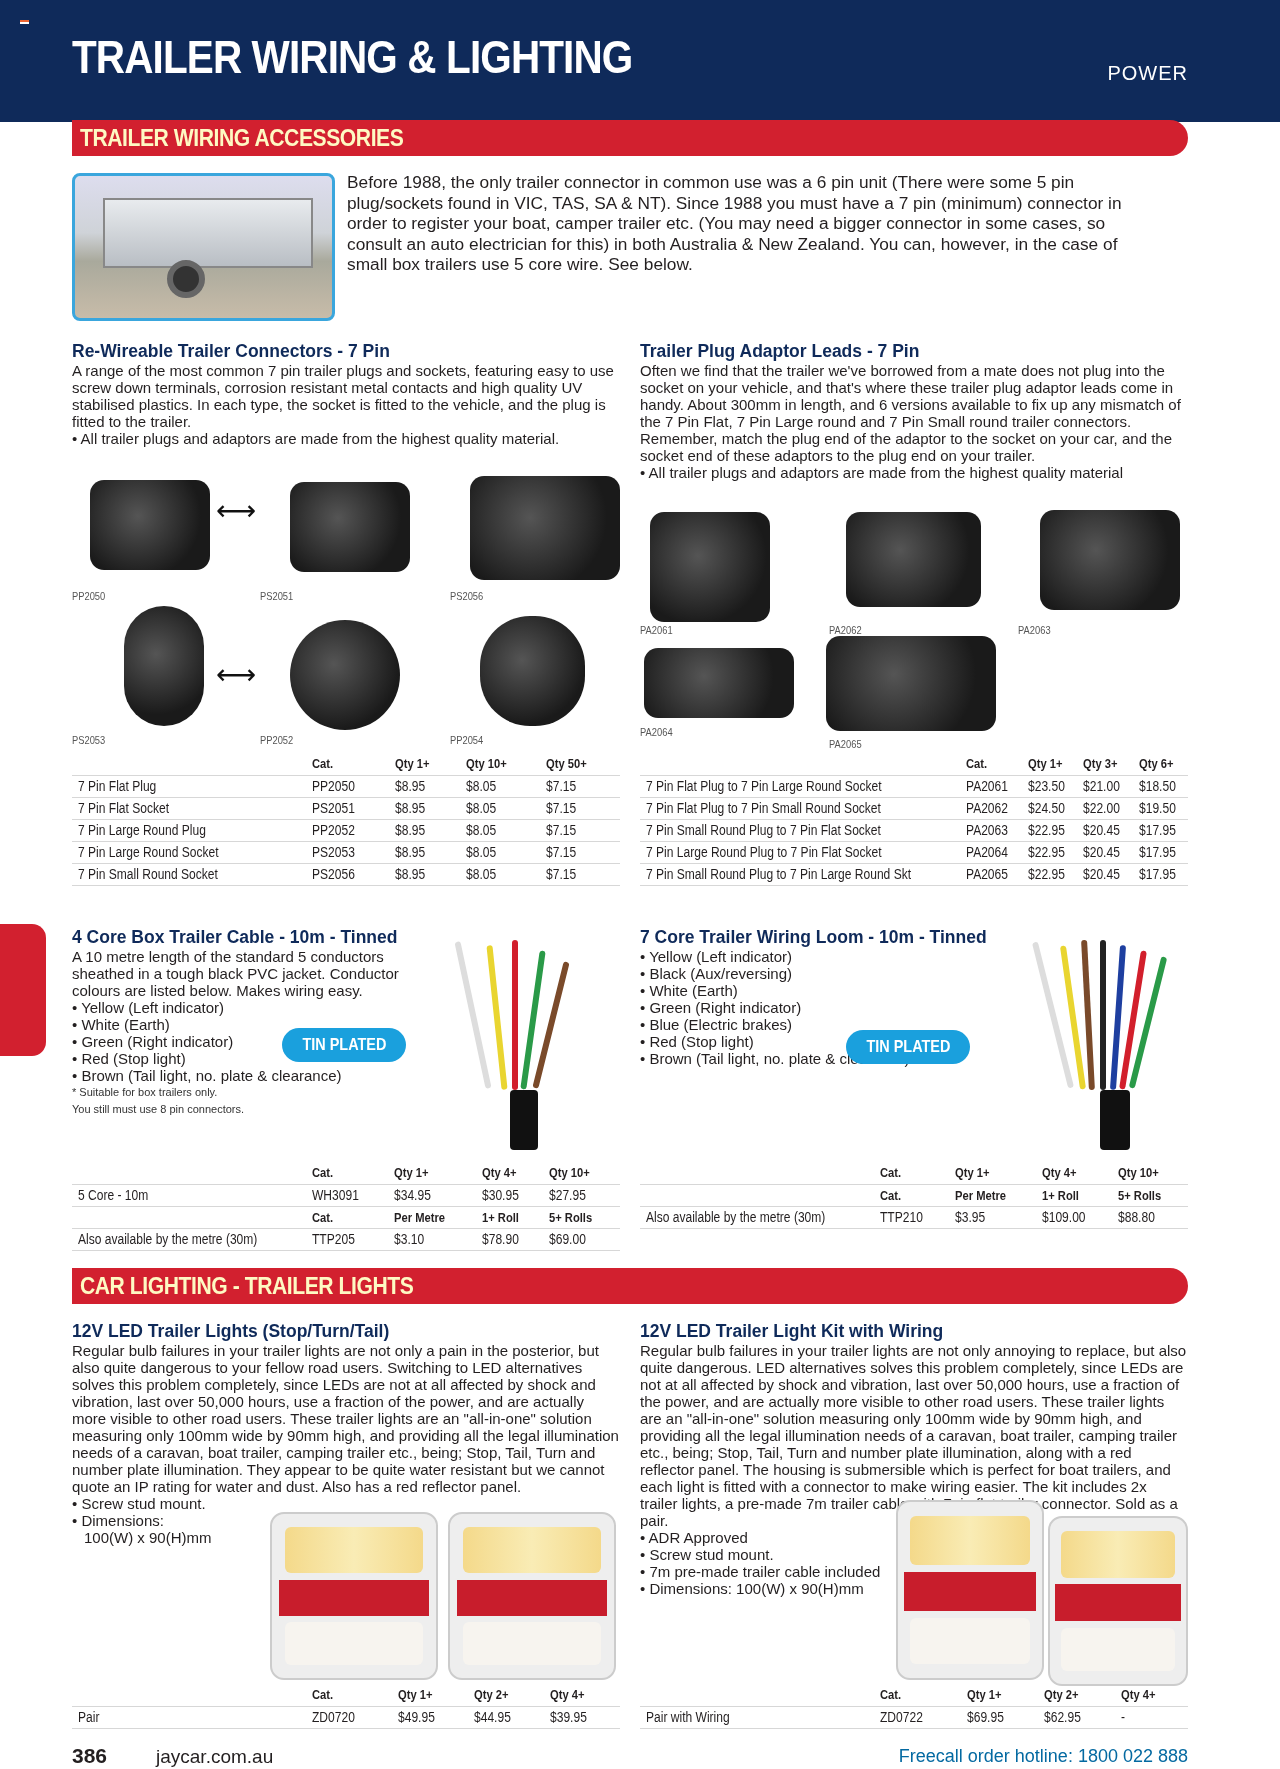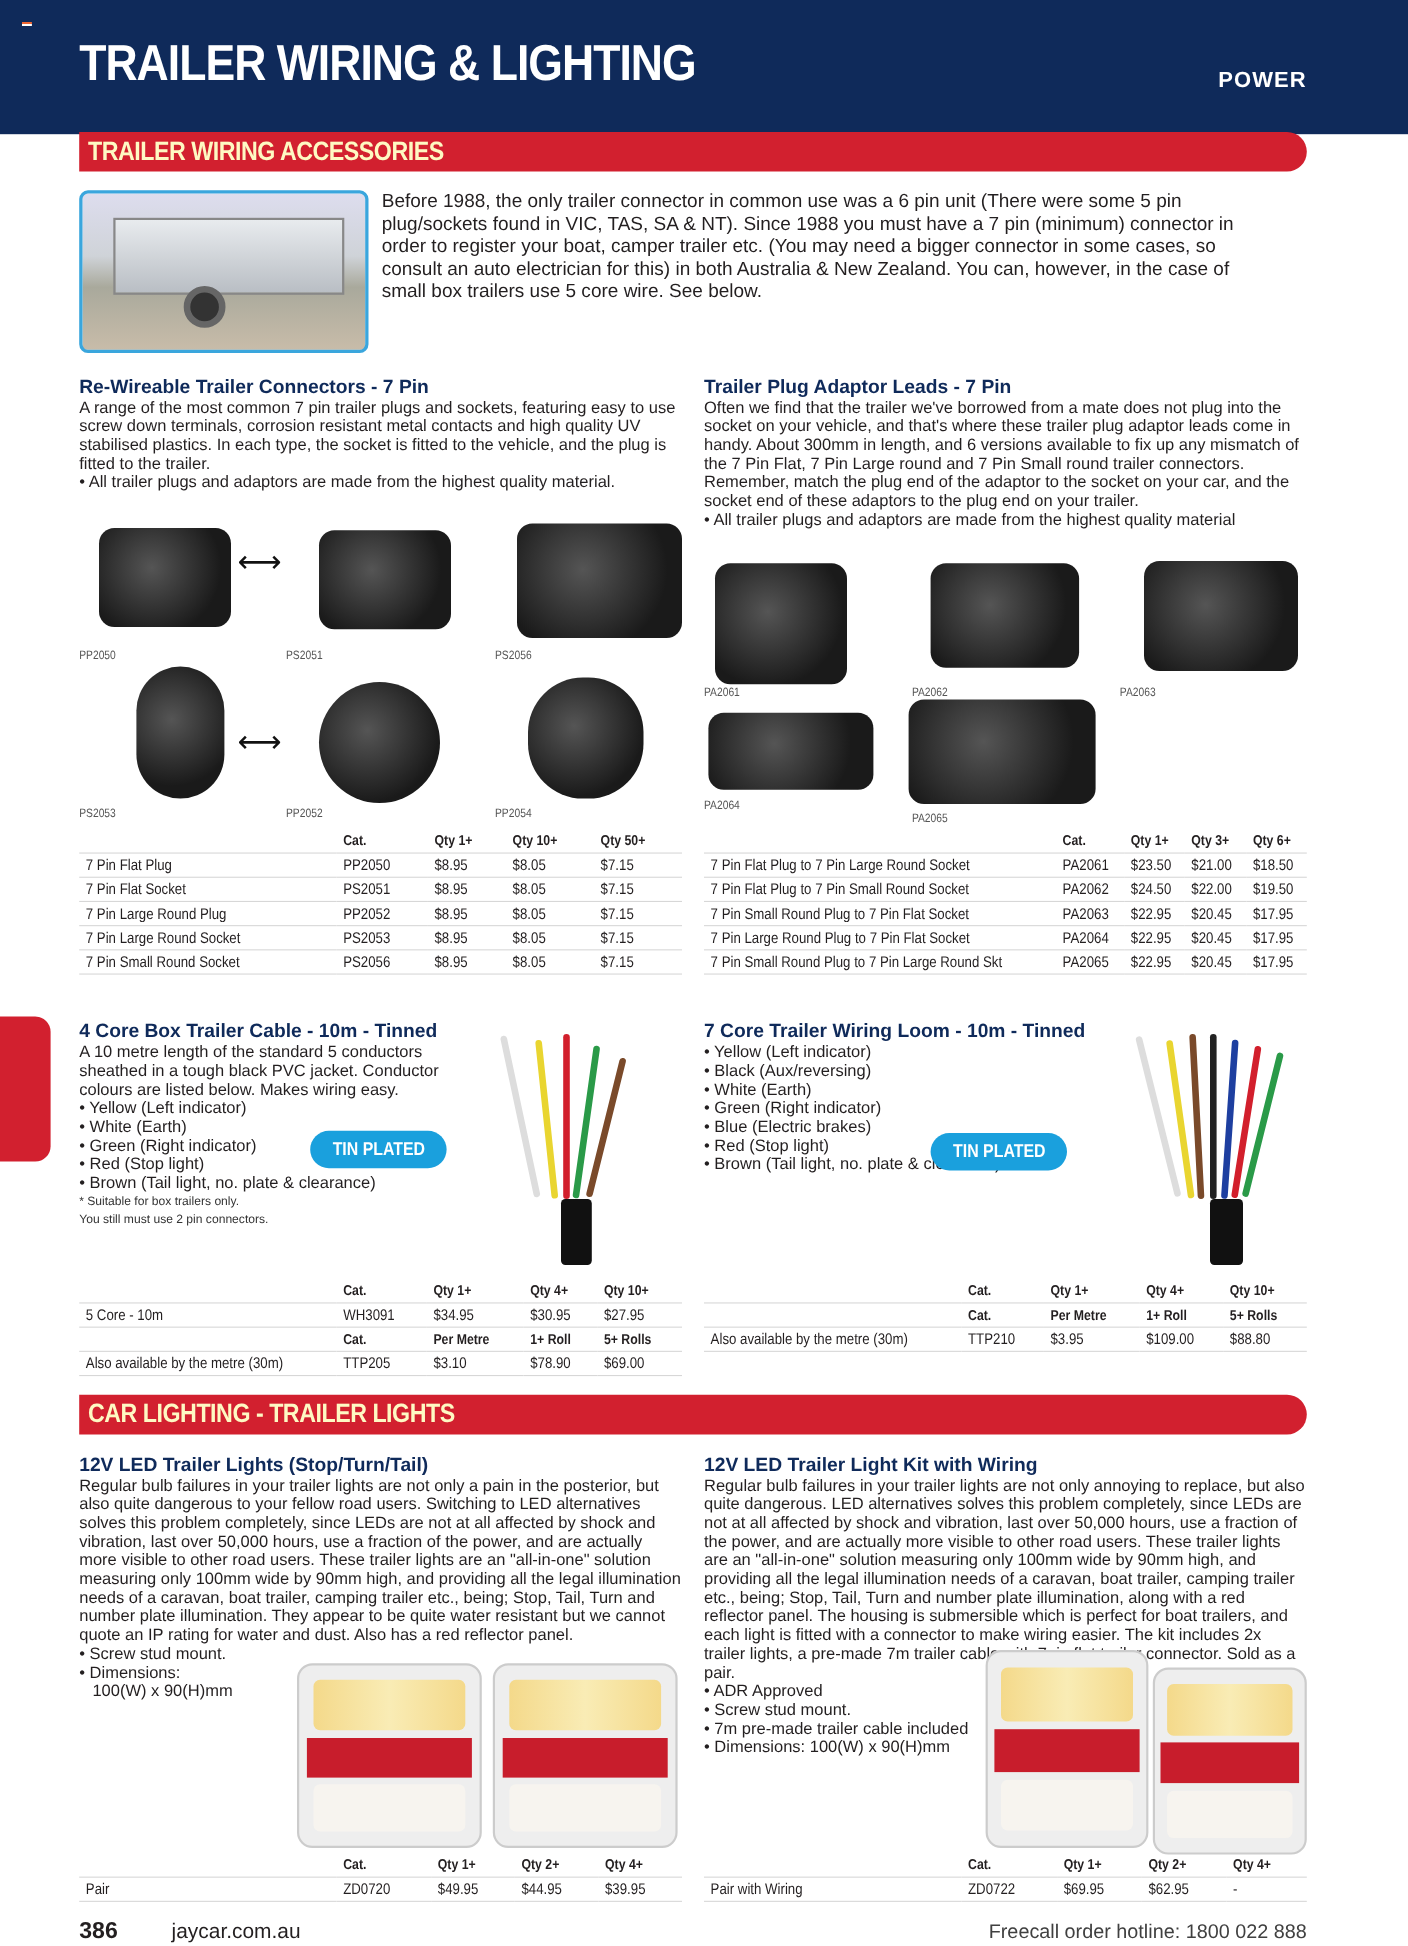--- a/index.html
+++ b/index.html
@@ -1,20 +1,20 @@
 <!DOCTYPE html>
 <html><head>
 <meta charset="utf-8">
 <style>
 *{box-sizing:border-box;margin:0;padding:0}
 body{width:1280px;height:1769px;background:#fff;font-family:"Liberation Sans",sans-serif;color:#231f20;position:relative;overflow:hidden}
 .header{position:absolute;left:0;top:0;width:1280px;height:122px;background:#0f2a5a}
 .flag{position:absolute;left:20px;top:20px;width:9px;height:6px;background:linear-gradient(#e63 0 33%,#fff 33% 66%,#0f2a5a 66%)}
 .page-title{position:absolute;left:72px;top:30px;font-family:"Liberation Sans",sans-serif;font-weight:bold;font-size:46px;color:#fff;letter-spacing:-1px;transform:scaleX(0.88);transform-origin:left}
-.power{position:absolute;right:92px;top:62px;font-weight:bold;font-size:20px;color:#fff;letter-spacing:1px}
+.power{position:absolute;right:92px;top:62px;font-weight:normal;font-size:20px;color:#fff;letter-spacing:1px}
 .banner{position:absolute;left:72px;width:1116px;height:36px;background:#d2202f;border-radius:0 18px 18px 0;color:#fef9c3;font-weight:bold;font-size:24px;padding-left:8px;line-height:36px;letter-spacing:-.5px}
 .banner span{display:inline-block;transform:scaleX(.88);transform-origin:left}
 .side-tab{position:absolute;left:0;top:924px;width:46px;height:132px;background:#d2202f;border-radius:0 14px 14px 0}
 .intro-img{position:absolute;left:72px;top:173px;width:263px;height:148px;border:3px solid #3aa6dd;border-radius:8px;background:linear-gradient(#dde 0,#cfd3d8 40%,#a9a99c 60%,#c8bca9 100%);overflow:hidden}
 .intro-img .trailer{position:absolute;left:28px;top:22px;width:210px;height:70px;background:linear-gradient(#e8ebee,#b9bec4);border:2px solid #888}
 .intro-img .wheel{position:absolute;left:92px;top:84px;width:38px;height:38px;border-radius:50%;background:#333;border:6px solid #666}
 .intro-text{position:absolute;left:347px;top:172px;width:800px;font-size:17.3px;line-height:20.5px}
 .col{position:absolute;width:550px}
 .h3{font-weight:bold;font-size:17.5px;color:#0f2a5a;line-height:22px}
 .p{font-size:15px;line-height:17px}
@@ -29,21 +29,21 @@
 .badge span{display:inline-block;transform:scaleX(.85)}
 .wires{position:absolute}
 .wire{position:absolute;width:6px;border-radius:3px}
 .small-note{font-size:11px;color:#333;line-height:17px}
 .light{position:absolute;border-radius:14px;background:#eee;border:2px solid #ccc;overflow:hidden}
 .light .amber{position:absolute;left:8%;right:8%;top:8%;height:28%;background:linear-gradient(90deg,#f4d98a,#f9ecb5,#f4d98a);border-radius:6px}
 .light .red{position:absolute;left:4%;right:4%;top:40%;height:22%;background:#c81d2c}
 .light .white{position:absolute;left:8%;right:8%;bottom:8%;height:26%;background:#f7f4ef;border-radius:6px}
 .footer-page{position:absolute;left:72px;top:1744px;font-size:21px;font-weight:bold;color:#231f20}
 .footer-url{position:absolute;left:156px;top:1746px;font-size:19px;color:#231f20}
-.footer-hotline{position:absolute;right:92px;top:1746px;font-size:18px;color:#404040}
+.footer-hotline{position:absolute;right:92px;top:1746px;font-size:18px;color:#0369a1}
 </style>
 </head>
 <body>
 
 <div class="header">
   <div class="flag"></div>
   <div class="page-title">TRAILER WIRING &amp; LIGHTING</div>
   <div class="power">POWER</div>
 </div>
 
@@ -189,21 +189,21 @@
 
 <div class="col" style="left:72px;top:926px;width:360px">
   <div class="h3" style="width:520px">4 Core Box Trailer Cable - 10m - Tinned</div>
   <div class="p" style="width:360px">A 10 metre length of the standard 5 conductors sheathed in a tough black PVC jacket. Conductor colours are listed below. Makes wiring easy.</div>
   <div class="p">• Yellow (Left indicator)</div>
   <div class="p">• White (Earth)</div>
   <div class="p">• Green (Right indicator)</div>
   <div class="p">• Red (Stop light)</div>
   <div class="p">• Brown (Tail light, no. plate &amp; clearance)</div>
   <div class="small-note">* Suitable for box trailers only.</div>
-  <div class="small-note">You still must use 2 pin connectors.</div>
+  <div class="small-note">You still must use 8 pin connectors.</div>
 </div>
 <div class="badge" style="left:282px;top:1028px"><span>TIN PLATED</span></div>
 <div class="wires" style="left:450px;top:940px;width:130px;height:210px">
   <div class="wire" style="left:20px;top:0;height:150px;background:#ddd;transform:rotate(-12deg)"></div>
   <div class="wire" style="left:44px;top:5px;height:145px;background:#e9d530;transform:rotate(-6deg)"></div>
   <div class="wire" style="left:62px;top:0;height:150px;background:#d21f2c"></div>
   <div class="wire" style="left:80px;top:10px;height:140px;background:#2a9a48;transform:rotate(8deg)"></div>
   <div class="wire" style="left:98px;top:20px;height:130px;background:#7a4a2a;transform:rotate(14deg)"></div>
   <div style="position:absolute;left:60px;top:150px;width:28px;height:60px;background:#111;border-radius:4px"></div>
 </div>

